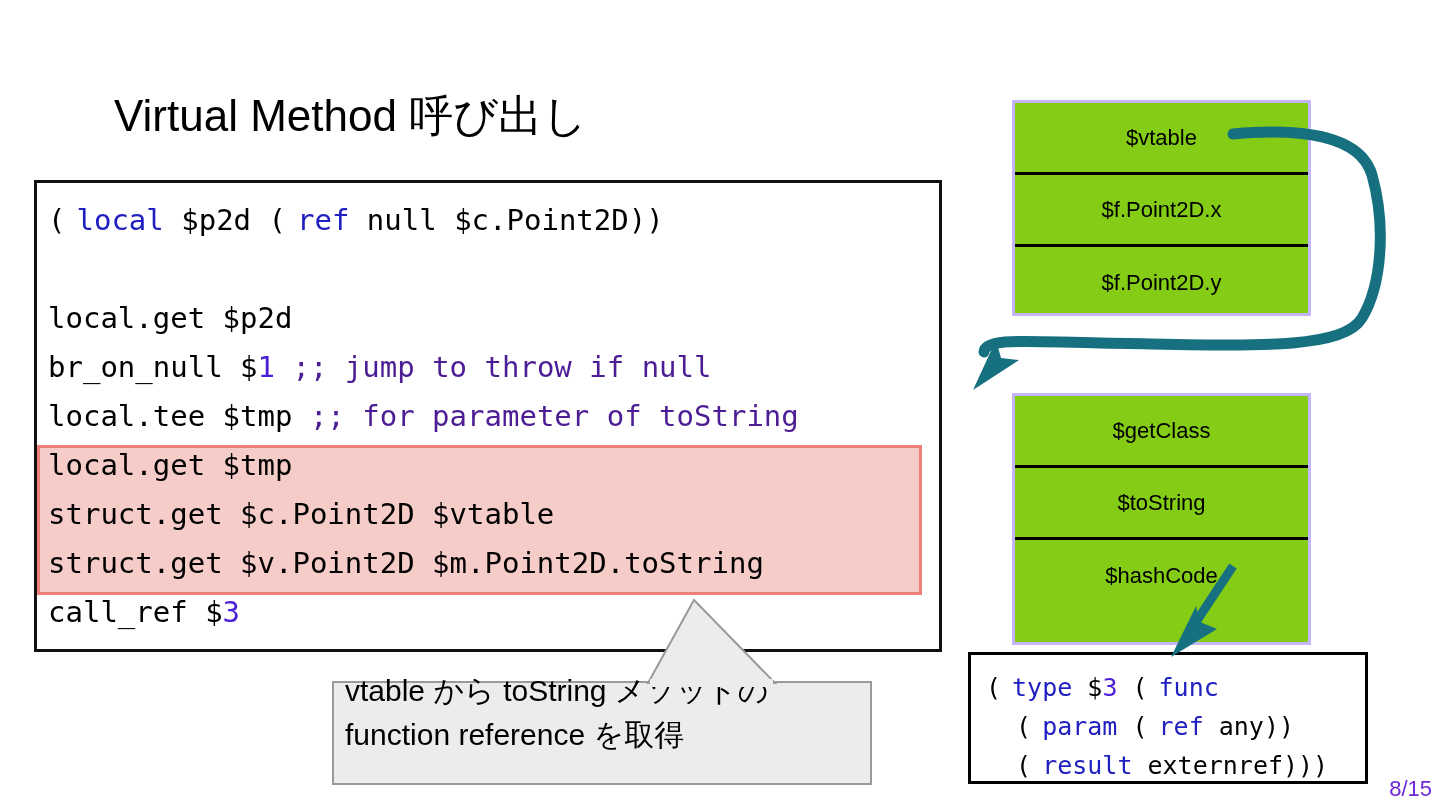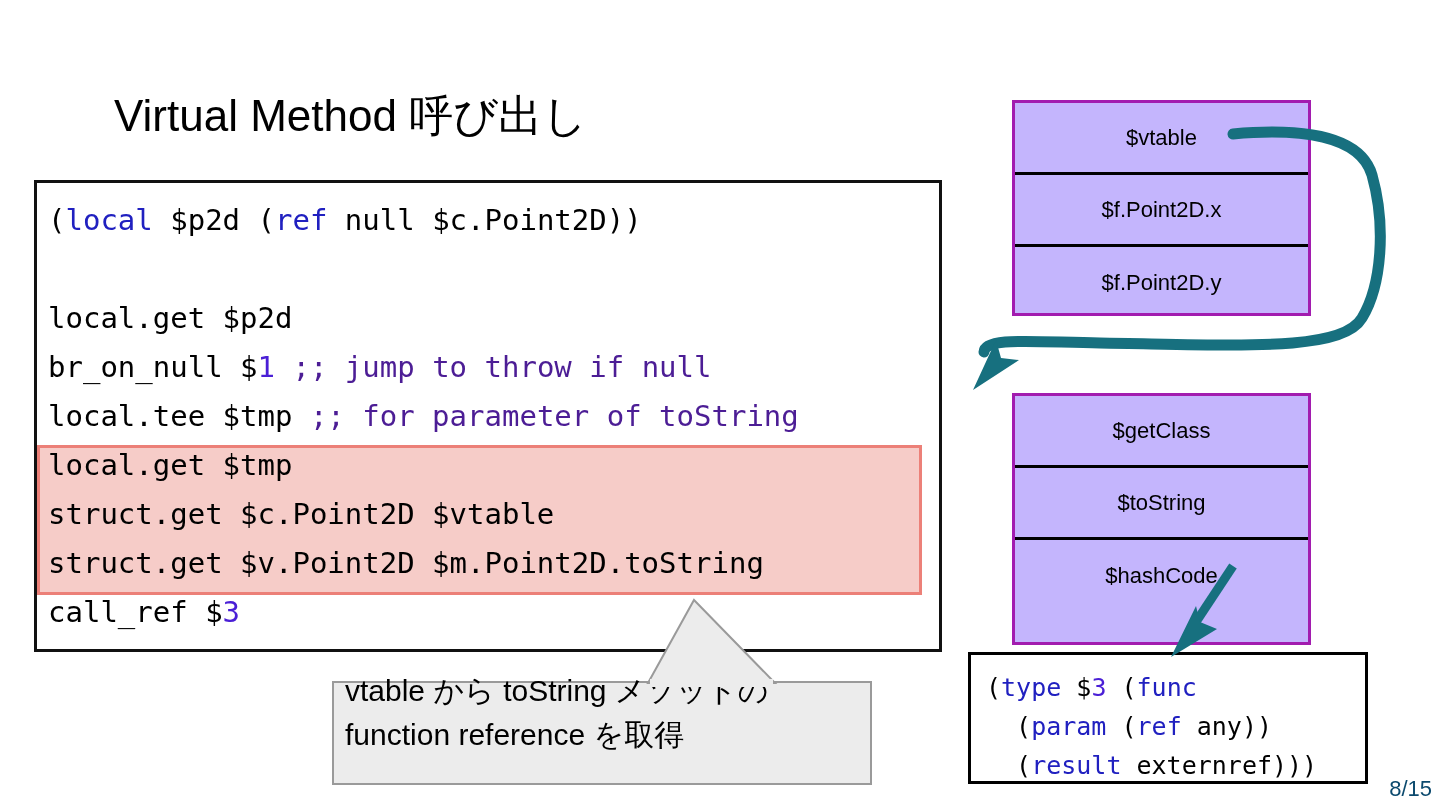--- a/index.html
+++ b/index.html
@@ -47,41 +47,41 @@
     font-family: "DejaVu Sans Mono", "Liberation Mono", monospace;
     font-size: 29px;
     line-height: 49px;
     color: #000000;
     white-space: pre;
   }
   .code-line {
     height: 49px;
     white-space: pre;
   }
-  .kw  { color: #2020c0; }
+  .kw  { color: #2020c0; margin-left: 11px; }
   .num { color: #4a1fd6; }
   .cmt { color: #4c1d95; }
 
   
   #code-highlight {
     position: absolute;
     left: 37px;
     top: 445px;
     width: 885px;
     height: 150px;
     background: #f6ccc8;
     border: 3px solid #ec8078;
     box-sizing: border-box;
   }
 
   
   .struct-table {
     position: absolute;
-    border: 3px solid #a21caf;
-    background: #c4b5fd;
+    border: 3px solid #c4b5fd;
+    background: #84cc16;
     box-sizing: border-box;
   }
   #struct-table-object { left: 1012px; top: 100px; width: 299px; height: 216px; }
   #struct-table-vtable { left: 1012px; top: 393px; width: 299px; height: 252px; }
   .struct-row {
     height: 72px;
     box-sizing: border-box;
     display: flex;
     align-items: center;
     justify-content: center;
@@ -144,21 +144,21 @@
     height: 810px;
     pointer-events: none;
   }
 
   
   #page-number {
     position: absolute;
     right: 8px;
     bottom: 8px;
     font-size: 22px;
-    color: #0c4a6e;
+    color: #6d28d9;
   }
 </style>
 </head>
 <body>
 
 <div id="slide-title">Virtual Method 呼び出し</div>
 
 <div id="code-box"></div>
 <div id="code-highlight"></div>
 <div id="code-listing"><div class="code-line"><span>(</span><span class="kw">local</span><span> $p2d (</span><span class="kw">ref</span><span> null $c.Point2D))</span></div><div class="code-line">&nbsp;</div><div class="code-line"><span>local.get $p2d</span></div><div class="code-line"><span>br_on_null $</span><span class="num">1</span><span> </span><span class="cmt">;; jump to throw if null</span></div><div class="code-line"><span>local.tee $tmp </span><span class="cmt">;; for parameter of toString</span></div><div class="code-line"><span>local.get $tmp</span></div><div class="code-line"><span>struct.get $c.Point2D $vtable</span></div><div class="code-line"><span>struct.get $v.Point2D $m.Point2D.toString</span></div><div class="code-line"><span>call_ref $</span><span class="num">3</span></div></div>

